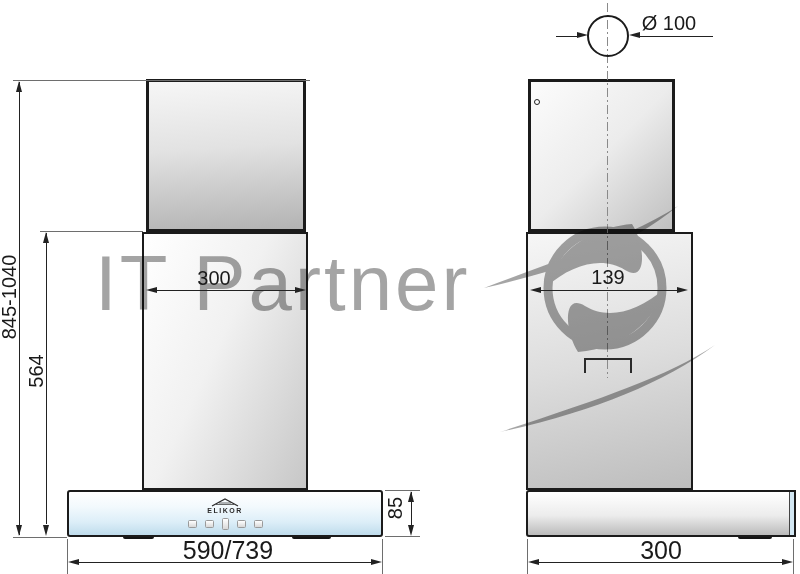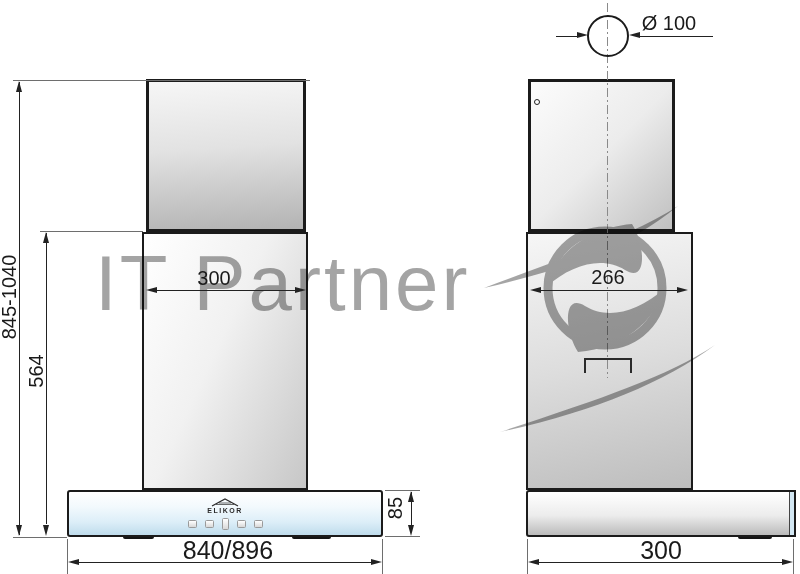--- a/index.html
+++ b/index.html
@@ -149,32 +149,32 @@
   <div class="vline" style="left:411px;top:492px;height:33px;"></div>
   <div class="arr u" style="left:408px;top:491px;"></div>
   <div class="arr d" style="left:408px;top:525px;"></div>
   <div class="dim v" style="left:395px;top:508px;">85</div>
 
   <div class="vline ext" style="left:67px;top:539px;height:35px;"></div>
   <div class="vline ext" style="left:382px;top:539px;height:35px;"></div>
   <div class="hline" style="left:79px;top:562px;width:292px;"></div>
   <div class="arr l" style="left:68px;top:559px;"></div>
   <div class="arr r" style="left:371px;top:559px;"></div>
-  <div class="dim big" style="left:228px;top:550px;">840/896</div>
+  <div class="dim big" style="left:228px;top:550px;">590/739</div>
 
   <div class="hline" style="left:556px;top:36px;width:22px;"></div>
   <div class="arr r" style="left:577px;top:32px;"></div>
   <div class="arr l" style="left:629px;top:32px;"></div>
   <div class="hline" style="left:640px;top:36px;width:73px;"></div>
   <div class="dim" style="left:669px;top:23px;">Ø 100</div>
 
   <div class="hline" style="left:540px;top:290px;width:138px;"></div>
   <div class="arr l" style="left:530px;top:287px;"></div>
   <div class="arr r" style="left:677px;top:287px;"></div>
-  <div class="dim" style="left:608px;top:277px;">266</div>
+  <div class="dim" style="left:608px;top:277px;">139</div>
 
   <div class="vline ext" style="left:527px;top:539px;height:35px;"></div>
   <div class="vline ext" style="left:793px;top:539px;height:35px;"></div>
   <div class="hline" style="left:539px;top:562px;width:244px;"></div>
   <div class="arr l" style="left:528px;top:559px;"></div>
   <div class="arr r" style="left:782px;top:559px;"></div>
   <div class="dim big" style="left:661px;top:550px;">300</div>
 
 </div>
 

